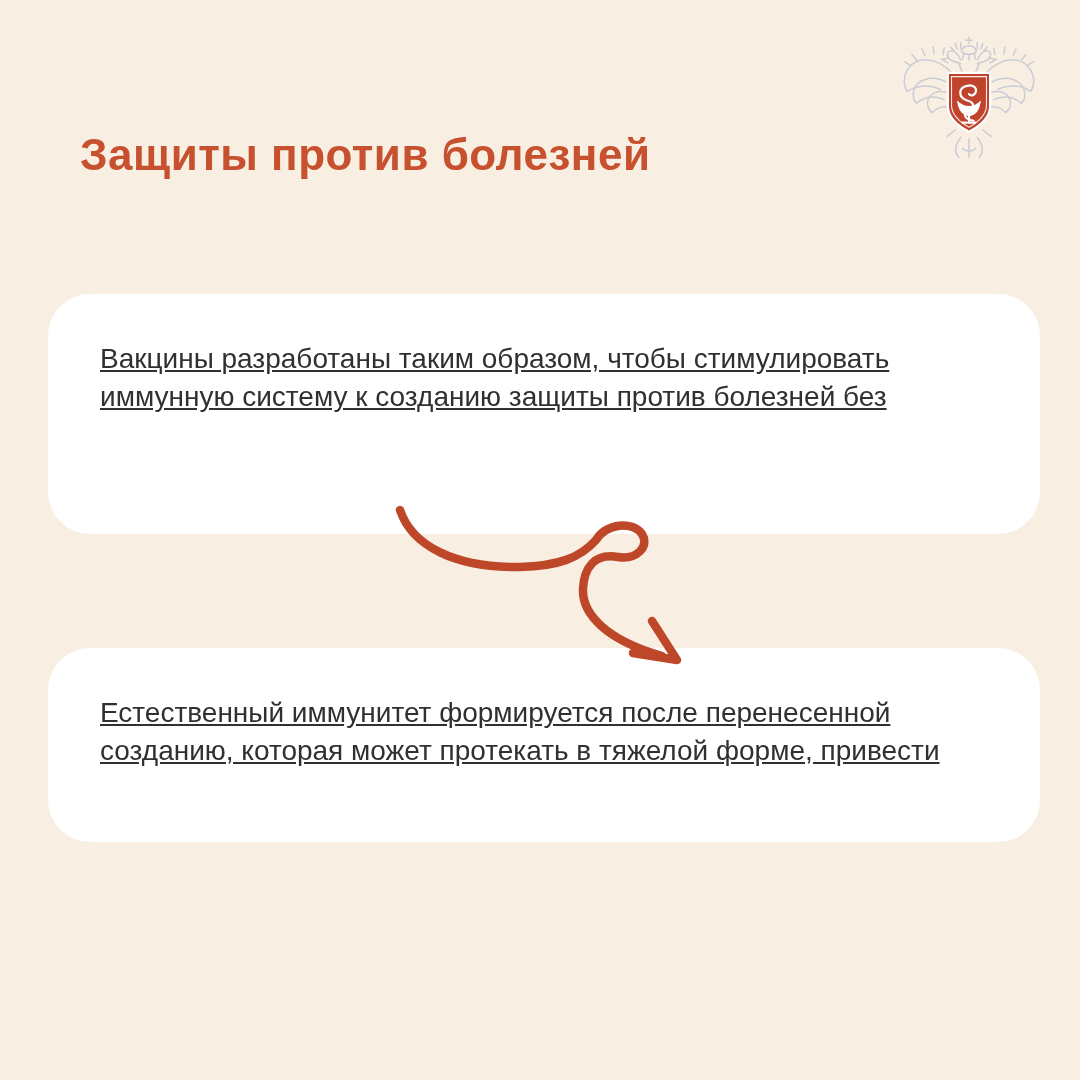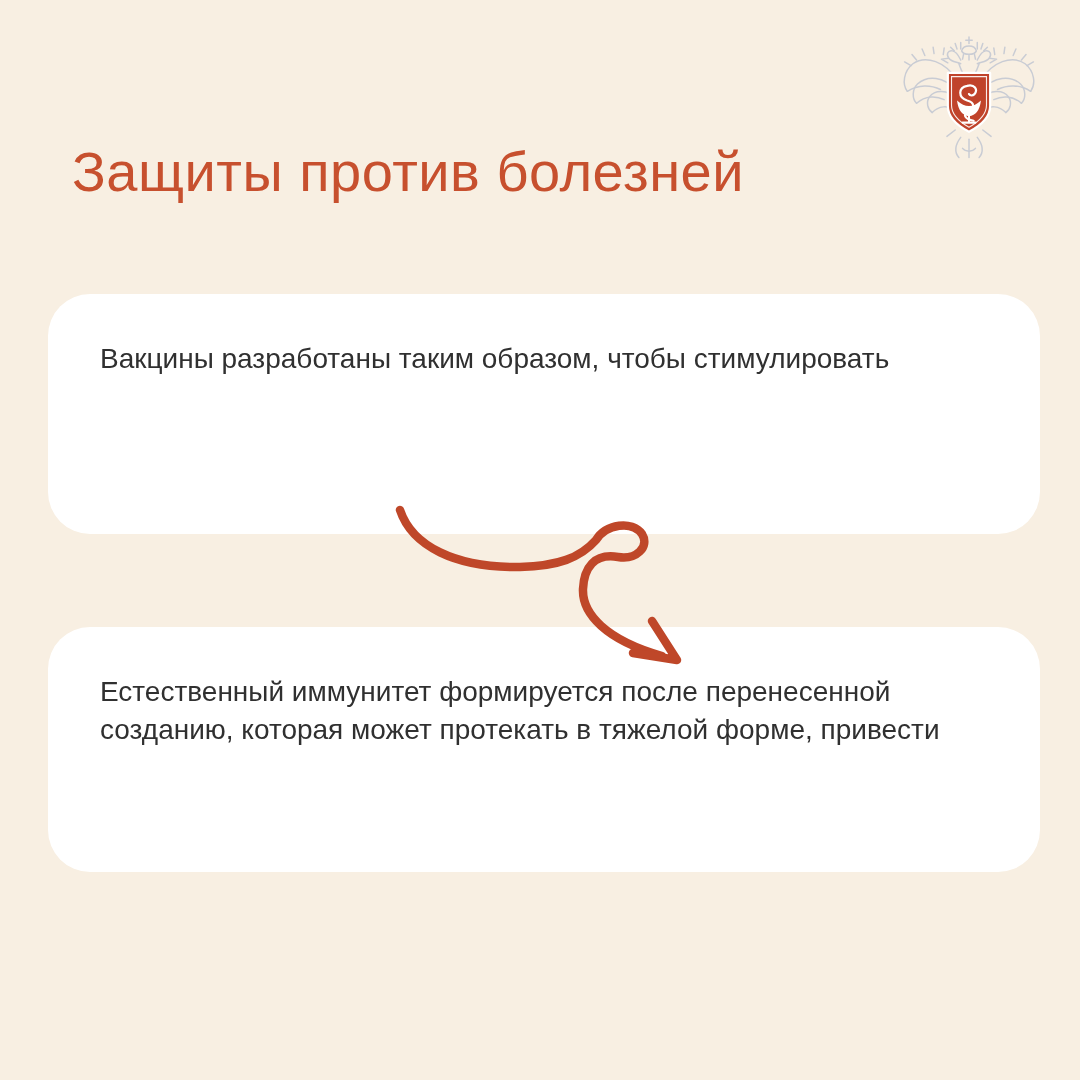--- a/index.html
+++ b/index.html
@@ -9,24 +9,24 @@
   body {
     width: 1080px;
     height: 1080px;
     position: relative;
     overflow: hidden;
     background: var(--bg, #F8EFE2);
     font-family: "Liberation Sans", sans-serif;
   }
   .page-title {
     position: absolute;
-    left: 72px;
+    left: 80px;
     top: 101px;
-    font-size: 56px;
-    font-weight: 400;
+    font-size: 44px;
+    font-weight: 700;
     letter-spacing: 0.5px;
     color: var(--accent, #C7502E);
     white-space: nowrap;
   }
   .emblem {
     position: absolute;
     right: 42px;
     top: 34px;
     width: 138px;
     height: 134px;
@@ -35,26 +35,27 @@
   .card {
     position: absolute;
     left: 48px;
     width: 992px;
     background: var(--card, #FFFFFF);
     border-radius: 42px;
     box-sizing: border-box;
     padding: 46px 56px 0 52px;
   }
   .card-1 { top: 294px; height: 240px; }
-  .card-2 { top: 627px; height: 245px; }
+  .card-2 { top: 648px; height: 194px; }
   .card-line {
     font-size: 28px;
     line-height: 38px;
     color: var(--text, #303030);
     white-space: nowrap;
+    text-decoration: underline;
   }
   .arrow-svg {
     position: absolute;
     left: 380px;
     top: 494px;
     width: 320px;
     height: 186px;
     color: var(--arrow, #BF4729);
     z-index: 5;
   }
@@ -109,20 +110,21 @@
     <g>
       <path d="M62 72 Q75 84 88 72 Q86 88 75 89 Q64 88 62 72 Z" fill="#FFFFFF"></path>
       <path d="M75 89 V96 M68 96 H82" stroke="#FFFFFF" stroke-width="2.2" stroke-linecap="round" fill="none"></path>
       <path d="M80 94 C70 92 68 87 74 84 C82 80 81 74 73 72 C63 69 63 58 73 56 C81 54 85 60 81 65 C79 67 76 67 75 65" stroke="#FFFFFF" stroke-width="2.4" fill="none" stroke-linecap="round"></path>
     </g>
   </g>
 </svg>
 
 <section class="card card-1">
   <div class="card-line">Вакцины разработаны таким образом, чтобы стимулировать</div>
+  <div class="card-line">иммунную систему к созданию защиты против болезней без</div>
 </section>
 
 <svg class="arrow-svg" viewBox="0 0 320 186" xmlns="http://www.w3.org/2000/svg" aria-hidden="true">
   <g stroke="currentColor" fill="none" stroke-width="8.5" stroke-linecap="round" stroke-linejoin="round">
     <path d="M20 16
              C32 52 75 74 140 73
              C178 72 200 64 216 46
              C226 30 252 26 262 40
              C270 53 256 66 238 63
              C214 59 204 74 203 95

